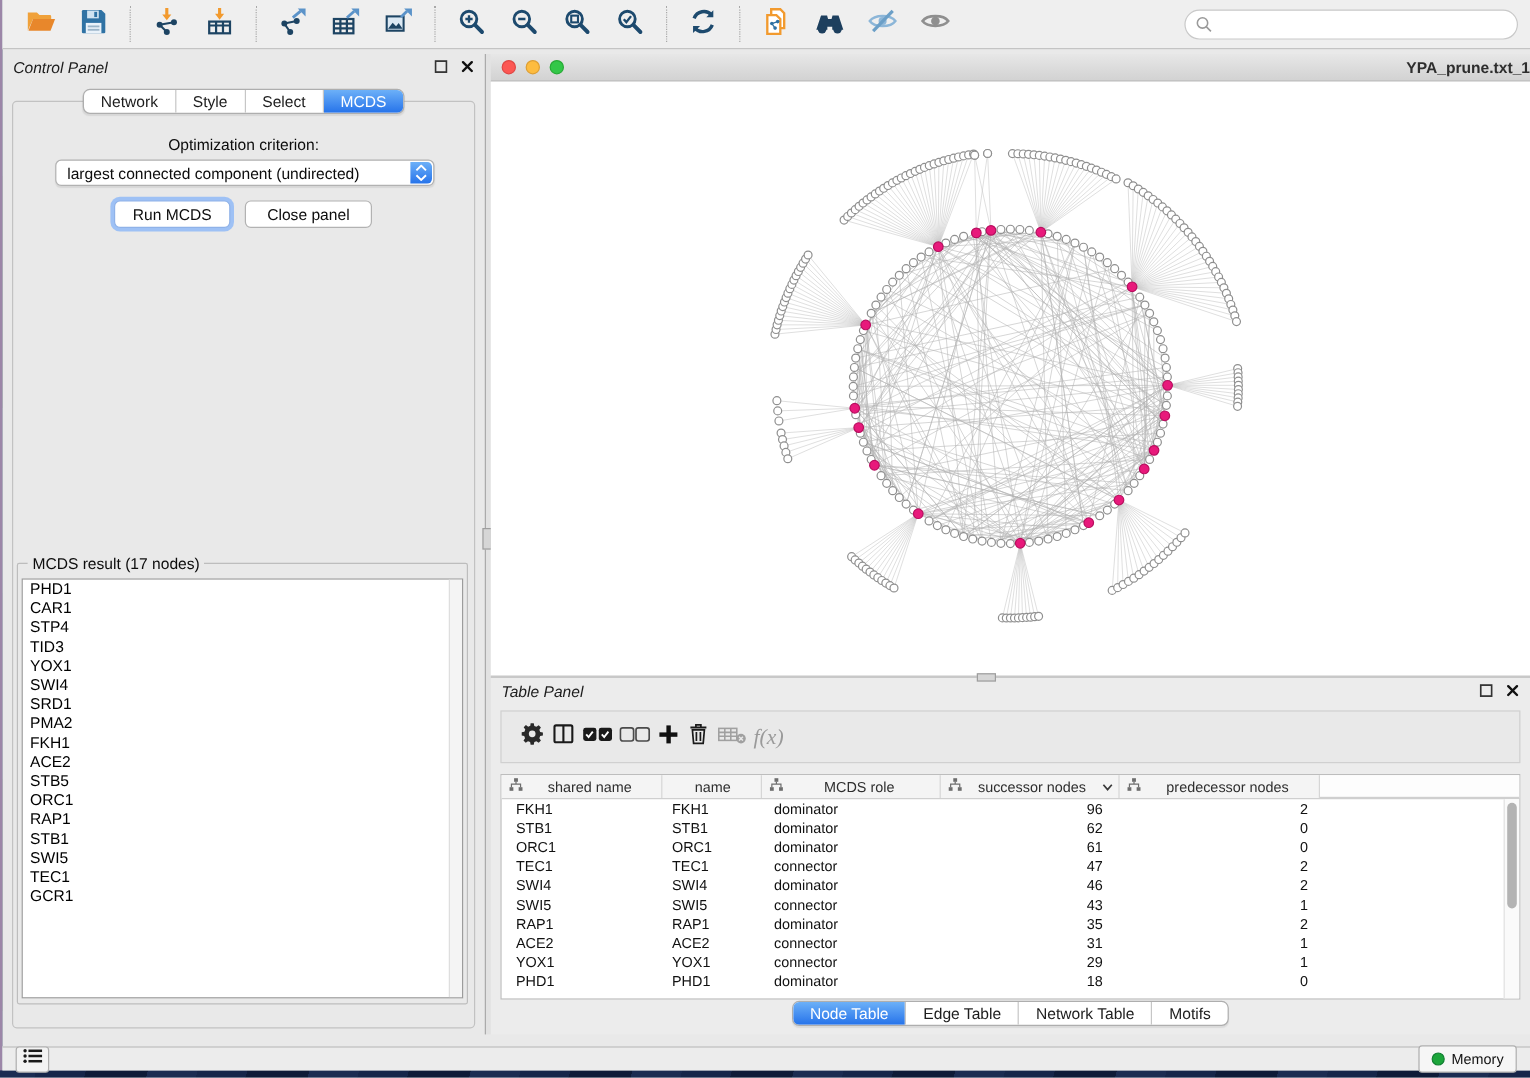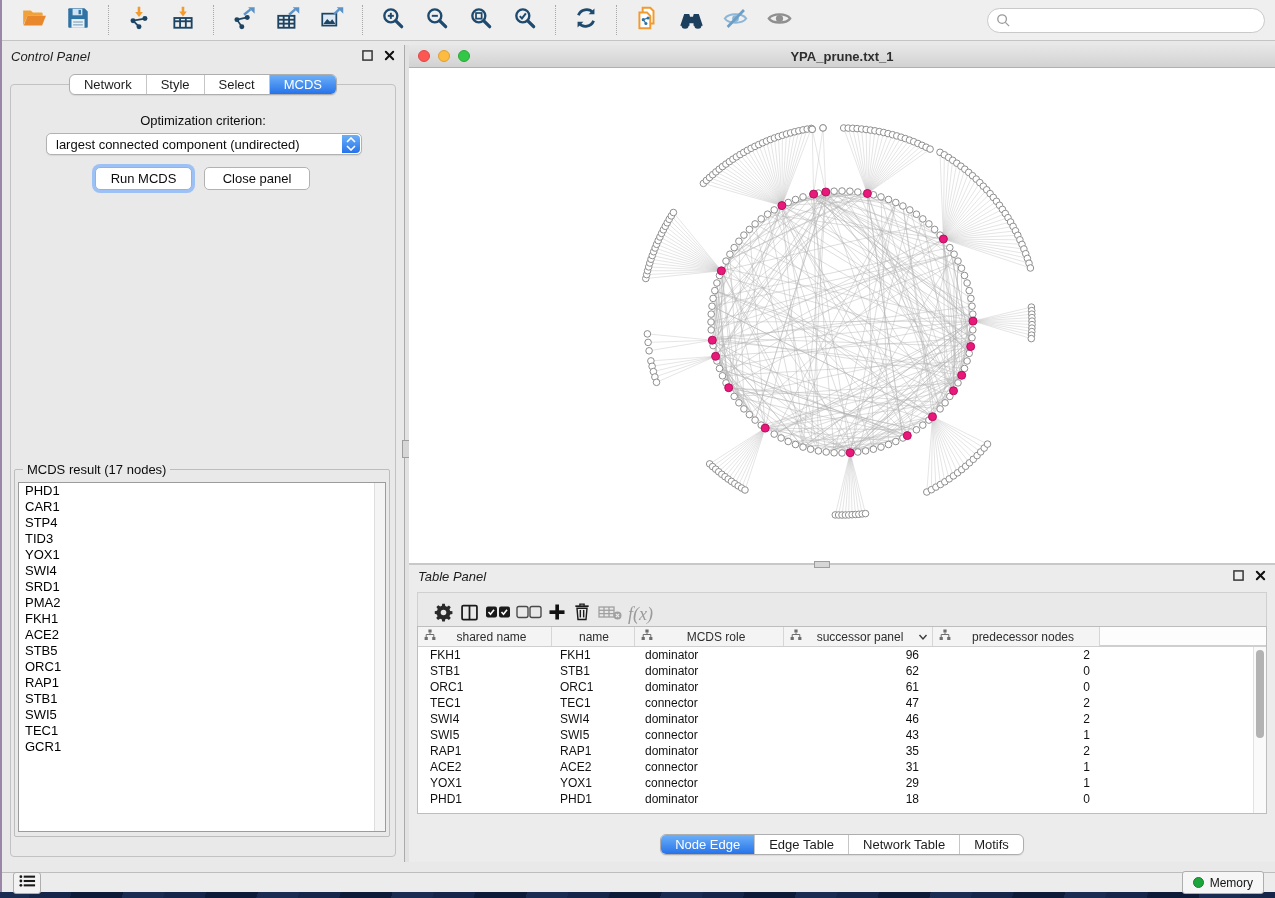--- a/index.html
+++ b/index.html
@@ -56,31 +56,31 @@
   .vsplit { position:absolute; left:402px; top:45px; width:5px; height:817px; background:#e2e2e2; border-left:1px solid #ababab; }
   .vgrip { position:absolute; left:-3px; top:395px; width:8px; height:18px; background:#d6d6d6; border:1px solid #9e9e9e; }
   .hgrip { position:absolute; left:405px; top:516px; width:16px; height:7px; background:#d6d6d6; border:1px solid #9e9e9e; z-index:4; }
 
   
   .rcol { position:absolute; left:407px; top:45px; width:866px; height:817px; }
   .net-title { height:23px; background:linear-gradient(#e7e7e7,#d2d2d2); border-bottom:1px solid #b0b0b0; position:relative;
     display:flex; align-items:center; }
   .lights { display:flex; gap:8px; padding-left:9px; z-index:2; }
   .light { width:12px; height:12px; border-radius:50%; }
-  .title-text { position:absolute; left:0; right:0; text-align:center; font-size:13px; font-weight:600; color:#2e2e2e; }
+  .title-text { position:absolute; left:0; right:0; text-align:right; font-size:13px; font-weight:600; color:#2e2e2e; }
   .net-canvas { position:absolute; left:0; top:23px; width:866px; height:495px; background:#fff; }
   .net-canvas svg { display:block; }
   .hsplit { position:absolute; left:0; top:518px; right:0; height:2px; background:#c8c8c8; }
 
   
   .tpanel { position:absolute; left:0; top:520px; right:0; height:297px; background:#ececec; }
   .tp-toolbar { position:absolute; left:8px; right:8px; top:27px; height:44px; background:#e9e9e9; border:1px solid #d0d0d0;
     display:flex; align-items:center; gap:5px; padding-left:15px; }
   .fx { font-family:"Liberation Serif",serif; font-style:italic; font-size:18px; color:#9a9a9a; }
-  .table-wrap { position:absolute; left:8px; right:8px; top:61px; height:188px; background:#fff; border:1px solid #bdbdbd; }
+  .table-wrap { position:absolute; left:8px; right:8px; top:80px; height:188px; background:#fff; border:1px solid #bdbdbd; }
   .thead { display:flex; height:20px; background:#f4f4f4; border-bottom:1px solid #cfcfcf; }
   .th { display:flex; align-items:center; font-size:12px; color:#2e2e2e; border-right:1px solid #d6d6d6; padding:0 4px 0 6px; }
   .th .lbl { flex:1; text-align:center; white-space:nowrap; overflow:hidden; }
   .th-filler { flex:1; background:#fdfdfd; border-bottom:1px solid #cfcfcf; }
   .tr { display:flex; height:16px; }
   .td { font-size:12px; line-height:16px; color:#111; white-space:nowrap; overflow:hidden; }
   .tscroll { position:absolute; right:0; top:20px; bottom:0; width:13px; background:#fafafa; border-left:1px solid #e2e2e2; }
   .tthumb { position:absolute; left:2px; right:2px; top:3px; height:88px; background:#b3b3b3; border-radius:5px; }
   .tp-tabs { position:absolute; left:0; right:0; top:269px; display:flex; justify-content:center; }
 
@@ -1114,21 +1114,21 @@
             </div>
             <div class="th" style="width: 149px;">
               <span><svg width="12" height="12" viewBox="0 0 12 12">
                   <g fill="#6d6d6d">
                     <rect x="4.4" y="0.5" width="3.2" height="3"></rect>
                     <rect x="0.6" y="8" width="3.2" height="3"></rect>
                     <rect x="8.2" y="8" width="3.2" height="3"></rect>
                   </g>
                   <path d="M6 3.5v2M2.2 8V5.5h7.6V8" stroke="#6d6d6d" fill="none"></path>
                 </svg></span>
-              <span class="lbl">successor panel</span>
+              <span class="lbl">successor nodes</span>
               <span><svg width="10" height="8" viewBox="0 0 10 8">
                   <path d="M1.5 2l3.5 4 3.5-4" stroke="#3a3a3a" stroke-width="1.4" fill="none"></path>
                 </svg></span>
             </div>
             <div class="th" style="width: 167px;">
               <span><svg width="12" height="12" viewBox="0 0 12 12">
                   <g fill="#6d6d6d">
                     <rect x="4.4" y="0.5" width="3.2" height="3"></rect>
                     <rect x="0.6" y="8" width="3.2" height="3"></rect>
                     <rect x="8.2" y="8" width="3.2" height="3"></rect>
@@ -1210,21 +1210,21 @@
               <div class="td" style="width: 149px; text-align: right; padding-right: 14px;">18</div>
               <div class="td" style="width: 167px; text-align: right; padding-right: 10px;">0</div>
             </div>
           </div>
         <div class="tscroll">
             <span class="tthumb"></span>
           </div>
       </div>
       <div class="tp-tabs" id="tp-tabs">
           <div class="seg">
-            <div class="seg-item active">Node Edge</div>
+            <div class="seg-item active">Node Table</div>
             <div class="seg-item">Edge Table</div>
             <div class="seg-item">Network Table</div>
             <div class="seg-item">Motifs</div>
           </div>
         </div>
     </div>
   </div>
 
   <div class="statusbar">
     <span class="list-btn">

